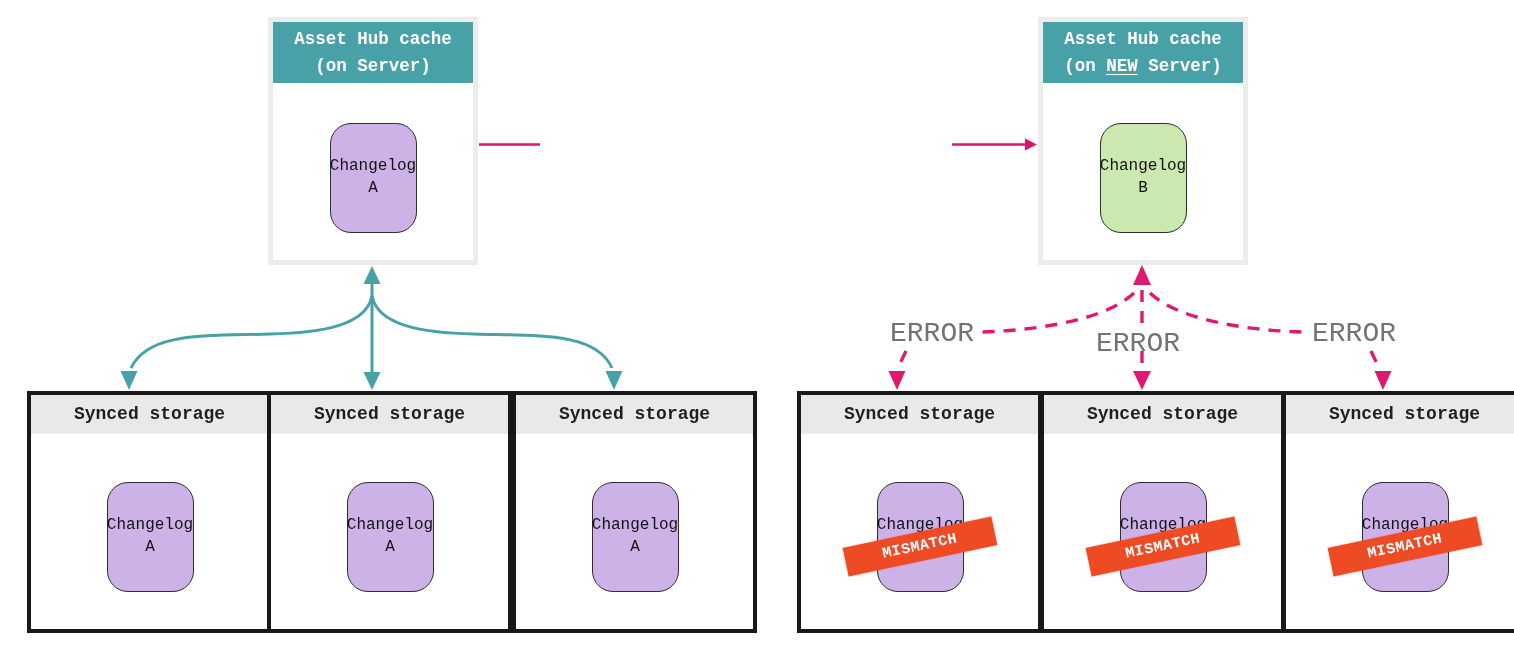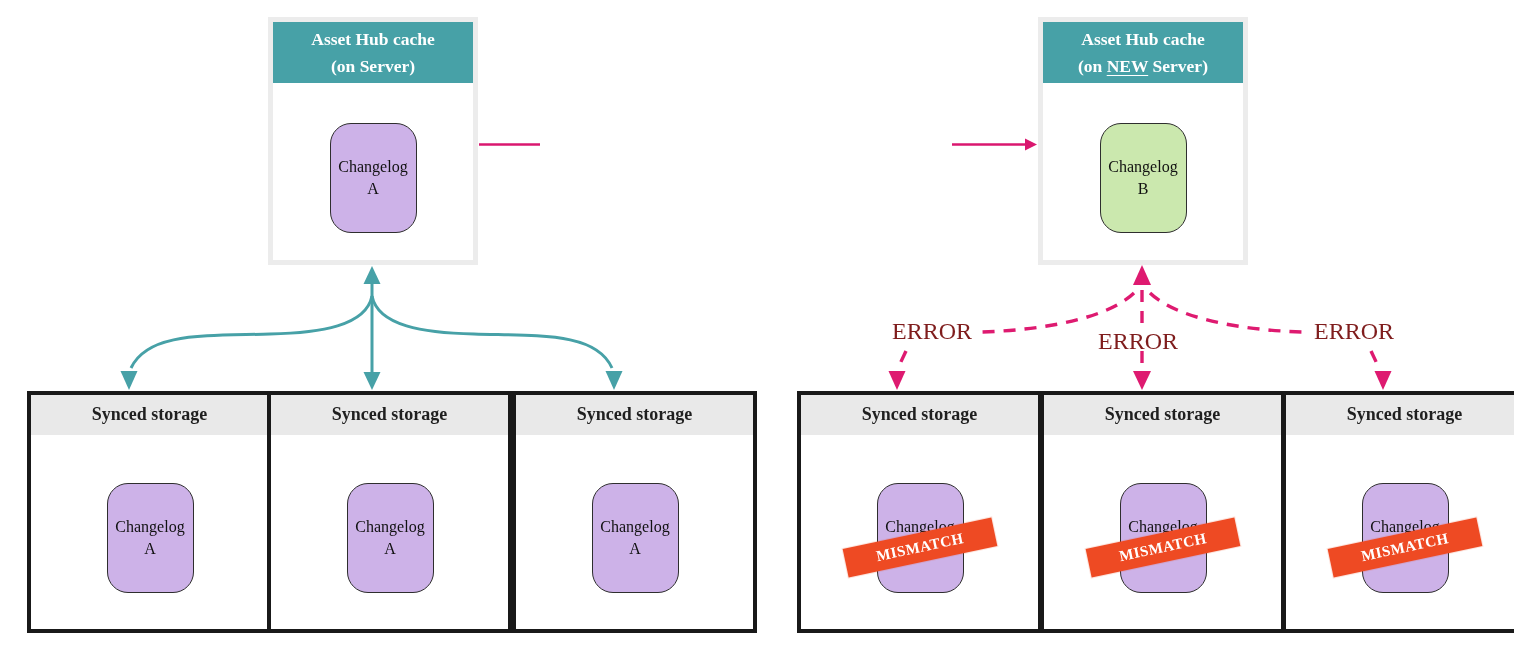--- a/index.html
+++ b/index.html
@@ -1,18 +1,18 @@
 <!DOCTYPE html>
 <html><head>
 <meta charset="utf-8">
 <style>
   html,body{margin:0;padding:0;background:#ffffff;}
   .canvas{
     position:relative;width:1514px;height:660px;background:#ffffff;
-    font-family:Liberation Serif, serif;overflow:hidden;
+    font-family:Liberation Mono, monospace;overflow:hidden;
   }
   
   .hub{
     position:absolute;width:210px;height:248px;box-sizing:border-box;
     border:5px solid #ececec;background:#ffffff;
   }
   .hub-left{left:268px;top:17px;}
   .hub-right{left:1038px;top:17px;}
   .hub-header{
     height:61px;background:#47a1a7;color:#ffffff;
@@ -53,21 +53,21 @@
     box-shadow:0 0 0 1px rgba(238,74,35,0.15);
   }
   
   .mid-title{
     position:absolute;left:545px;top:131px;width:406px;height:28px;
     display:flex;align-items:center;justify-content:center;
     color:#da176f;font-weight:700;font-size:24px;letter-spacing:0.2px;white-space:nowrap;
   }
   .error-label{
     position:absolute;transform:translateX(-50%);
-    color:#7f1d1d;font-size:24px;font-weight:400;white-space:nowrap;
+    color:#737373;font-size:28px;font-weight:400;white-space:nowrap;
   }
   .err-1{left:932px;top:318px;}
   .err-2{left:1138px;top:328px;}
   .err-3{left:1354px;top:318px;}
   
   .overlay{position:absolute;left:0;top:0;width:1514px;height:660px;pointer-events:none;}
 </style>
 </head>
 <body>
 

